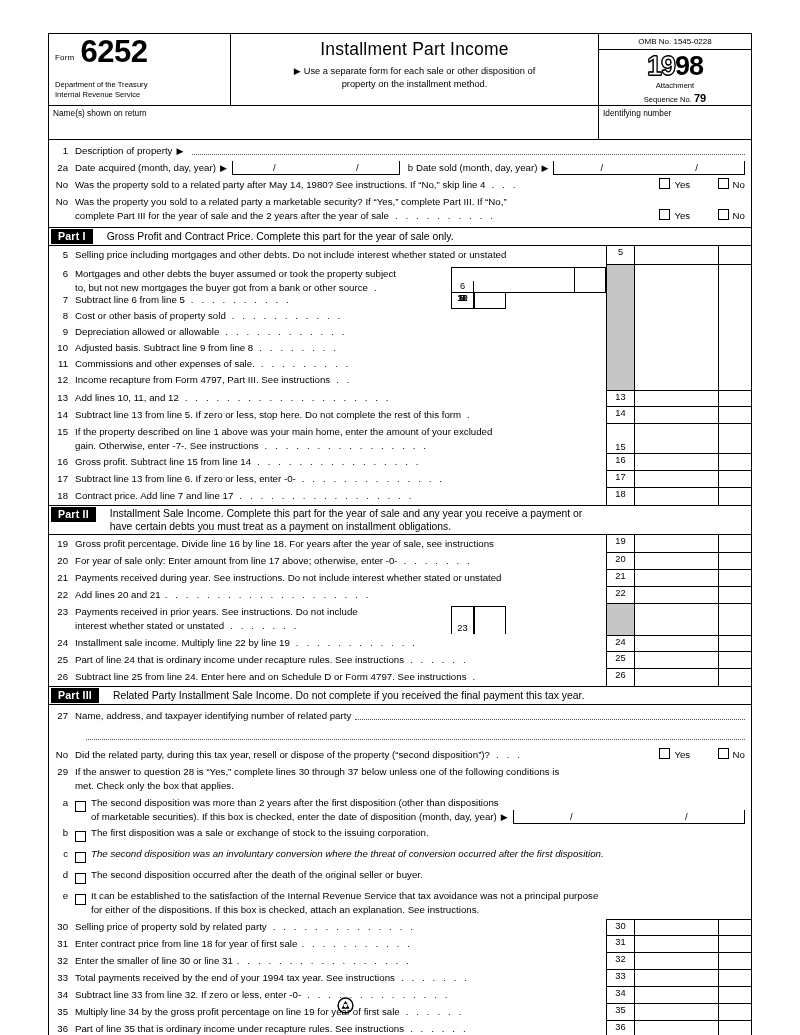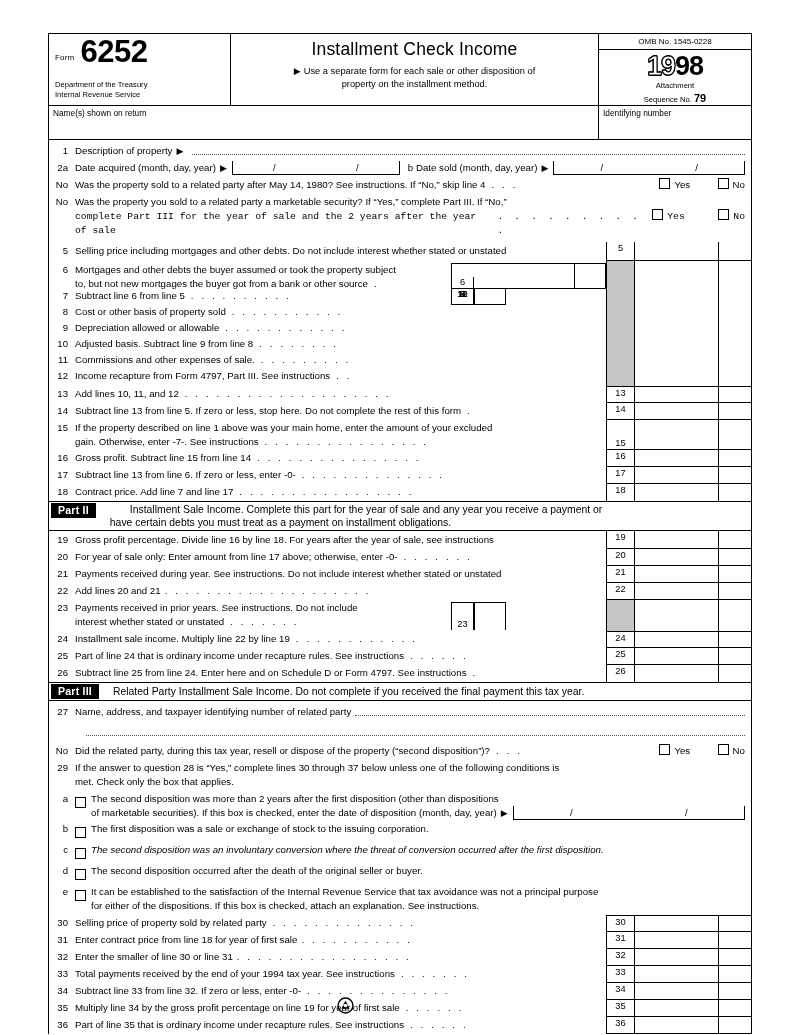--- a/index.html
+++ b/index.html
@@ -91,21 +91,21 @@
       <div class="mh-formline">
         <span class="mh-formword">Form</span>
         <span class="mh-number">6252</span>
       </div>
       <div class="mh-dept">
         <div>Department of the Treasury</div>
         <div>Internal Revenue Service</div>
       </div>
     </div>
     <div class="mh-mid">
-      <div class="mh-title">Installment Check Income</div>
+      <div class="mh-title">Installment Part Income</div>
       <div class="mh-bul">
         <div>
           <span class="g tri">▶</span><span>Use a separate form for each sale or other disposition of</span>
         </div>
         <div>
           <span>property on the installment method.</span>
         </div>
       </div>
     </div>
     <div class="mh-right">
@@ -167,33 +167,37 @@
           <span style="display:inline-block;width:22px;"></span>
           <span class="cb"></span><span>No</span>
         </span>
       </div>
     </div>
 
     <div class="ln" style="padding:2px 6px 2px 0;">
       <div class="num">No</div>
       <div class="txt">
         <div style="text-align:justify;">Was the property you sold to a related party a marketable security? If “Yes,” complete Part III. If “No,”</div>
-        <div style="display:flex;align-items:baseline;font-family:Liberation Mono, monospace;">
+        <div style="display:flex;align-items:baseline;">
           <span>complete Part III for the year of sale and the 2 years after the year of sale</span>
           <span class="dots" style="margin:0 6px;">. . . . . . . . . .</span>
           <span style="margin-left:auto;white-space:nowrap;">
             <span class="cb"></span><span>Yes</span>
             <span style="display:inline-block;width:22px;"></span>
             <span class="cb"></span><span>No</span>
           </span>
         </div>
       </div>
     </div>
   </div>
 
+  <div class="partbar lblock">
+    <span class="parttag">Part I</span>
+    <span class="parttxt">Gross Profit and Contract Price. Complete this part for the year of sale only.</span>
+  </div>
 
   <div class="lblock">
 
     <div class="lnrow" style="height:19px;">
       <div class="lnleft" style="padding:2px 5px 0 0;">
         <div class="ln">
               <div class="num">5</div>
           <div class="txt">Selling price including mortgages and other debts. Do not include interest whether stated or unstated</div>
             </div>
       </div>
@@ -407,21 +411,21 @@
         <div class="cellnum">18</div>
         <div class="celldol"></div>
         <div class="cellcts"></div>
       </div>
     </div>
   </div>
 
   <div class="partbar lblock" style="align-items:flex-start;">
     <span class="parttag">Part II</span>
     <span style="margin-left:14px;padding:1px 4px 1px 0;">
-      <span class="parttxt2" style="display:block;margin-left:20px;">Installment Sale Income. Complete this part for the year of sale and any year you receive a payment or</span>
+      <span class="parttxt2" style="display:block;">Installment Sale Income. Complete this part for the year of sale and any year you receive a payment or</span>
       <span class="parttxt2" style="display:block;">have certain debts you must treat as a payment on installment obligations.</span>
     </span>
   </div>
 
   <div class="lblock">
     <div class="lnrow" style="height:18px;">
       <div class="lnleft" style="padding:2px 5px 0 0;">
         <div class="ln">
               <div class="num">19</div>
           <div class="txt">Gross profit percentage. Divide line 16 by line 18. For years after the year of sale, see instructions</div>

